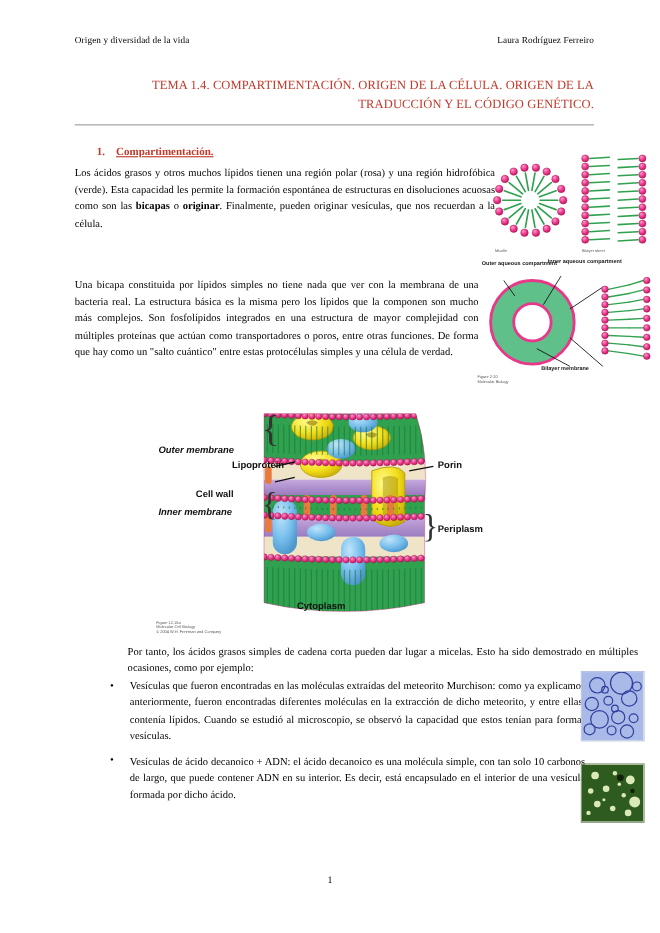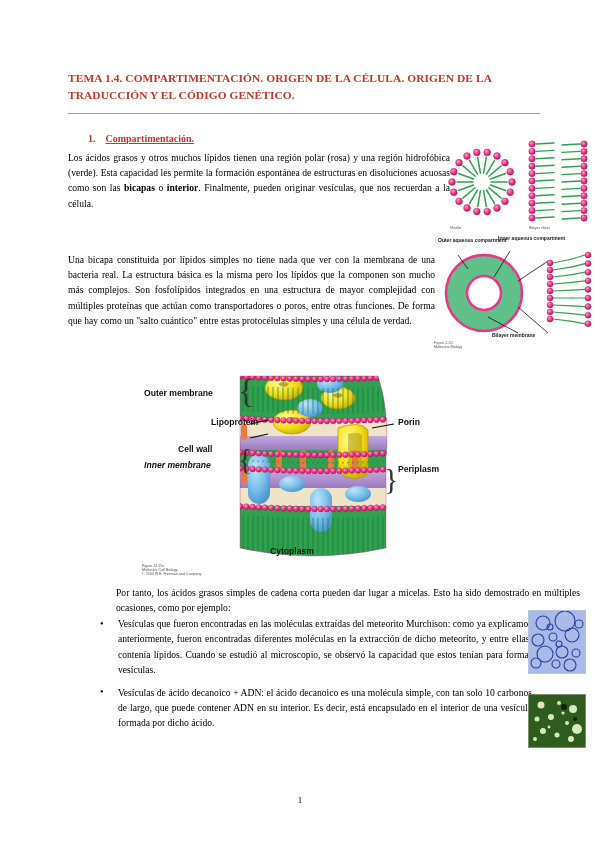--- a/index.html
+++ b/index.html
@@ -30,25 +30,25 @@
     display: flex;
     justify-content: space-between;
     font-size: 8.4px;
     letter-spacing: 0.1px;
   }
 
   
   .doc-title {
     position: absolute;
     left: 68px;
-    right: 48px;
+    right: 60px;
     top: 70px;
-    text-align: left;
+    text-align: right;
     color: #C0392B;
-    font-weight: bold;
+    font-weight: normal;
     font-size: 11.4px;
     line-height: 17px;
     letter-spacing: 0.1px;
   }
   .title-rule {
     position: absolute;
     left: 68px;
     right: 60px;
     top: 113px;
     height: 1px;
@@ -183,32 +183,36 @@
     width: 56px; height: 52px;
     overflow: hidden;
     border: 1px solid #7d8f6a;
   }
 </style>
 </head>
 <body>
 
 <div class="page">
 
+  <div class="running-head">
+    <span>Origen y diversidad de la vida</span>
+    <span>Laura Rodríguez Ferreiro</span>
+  </div>
 
   <div class="doc-title">
     <div>TEMA 1.4. COMPARTIMENTACIÓN. ORIGEN DE LA CÉLULA. ORIGEN DE LA</div>
     <div>TRADUCCIÓN Y EL CÓDIGO GENÉTICO.</div>
   </div>
   <div class="title-rule"></div>
 
   <div class="section-heading">
     <span class="num">1.</span><span class="ttl">Compartimentación.</span>
   </div>
 
-  <div class="para" id="para1"><span>Los ácidos grasos y otros muchos lípidos tienen una región polar (rosa) y una región hidrofóbica (verde). Esta capacidad les permite la formación espontánea de estructuras en disoluciones acuosas como son las </span><b>bicapas</b><span> o </span><b>interior</b><span>. Finalmente, pueden originar vesículas, que nos recuerdan a la célula.</span></div>
+  <div class="para" id="para1"><span>Los ácidos grasos y otros muchos lípidos tienen una región polar (rosa) y una región hidrofóbica (verde). Esta capacidad les permite la formación espontánea de estructuras en disoluciones acuosas como son las </span><b>bicapas</b><span> o </span><b>originar</b><span>. Finalmente, pueden originar vesículas, que nos recuerdan a la célula.</span></div>
 
   <div class="para" id="para2">Una bicapa constituida por lípidos simples no tiene nada que ver con la membrana de una bacteria real. La estructura básica es la misma pero los lípidos que la componen son mucho más complejos. Son fosfolípidos integrados en una estructura de mayor complejidad con múltiples proteínas que actúan como transportadores o poros, entre otras funciones. De forma que hay como un "salto cuántico" entre estas protocélulas simples y una célula de verdad.</div>
 
   <div id="fig-micelle-bilayer">
     <svg width="148" height="100" viewBox="0 0 148 100">
       <defs>
         <radialGradient id="headg" cx="35%" cy="30%" r="70%">
           <stop offset="0%" stop-color="#FF9ACD"></stop>
           <stop offset="55%" stop-color="#EF3E92"></stop>
           <stop offset="100%" stop-color="#C11B63"></stop>
@@ -697,26 +701,26 @@
       <line x1="126" y1="62" x2="108" y2="66" stroke="#111" stroke-width="1.2"></line>
       <line x1="230" y1="56" x2="252" y2="52" stroke="#111" stroke-width="1.2"></line>
     </svg>
 
     
     <div class="brace" style="left:96px; top:2px; font-size:34px;">{</div>
     <div class="brace" style="left:96px; top:72px; font-size:30px;">{</div>
     <div class="brace" style="left:242px; top:92px; font-size:30px;">}</div>
 
     
-    <div class="blabel" style="left:2px; top:16px;">Outer membrane</div>
+    <div class="blabel" style="left:2px; top:32px;font-style:italic;">Outer membrane</div>
     <div class="blabel" style="left:28px; top:45px;margin-left:41px;">Lipoprotein</div>
     <div class="blabel" style="left:36px; top:58px;margin-top:14px;">Cell wall</div>
     <div class="blabel" style="left:2px; top:88px;font-style:italic;">Inner membrane</div>
     <div class="blabel" style="left:256px; top:45px;">Porin</div>
-    <div class="blabel" style="left:256px; top:92px;">Periplasm</div>
+    <div class="blabel" style="left:256px; top:104px;">Periplasm</div>
     <div class="blabel" style="left:128px; top:174px;">Cytoplasm</div>
 
     <div class="fig-cap-tiny" style="left:0px; top:192px; width:110px;">Figure 12.15a
 Molecular Cell Biology
 © 2004 W.H. Freeman and Company</div>
   </div>
 
   <div class="para" id="para3">Por tanto, los ácidos grasos simples de cadena corta pueden dar lugar a micelas. Esto ha sido demostrado en múltiples ocasiones, como por ejemplo:</div>
 
   <ul class="bullets">

